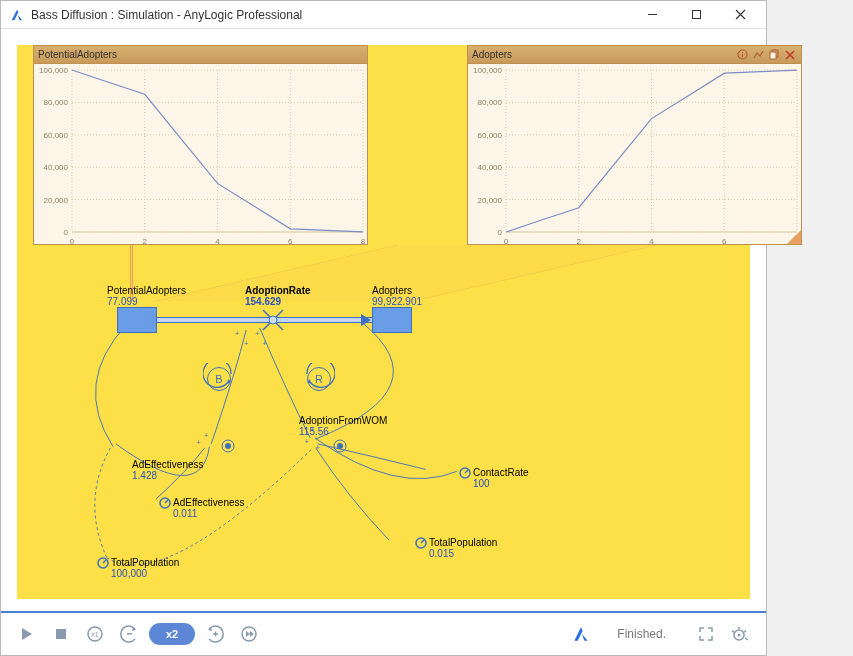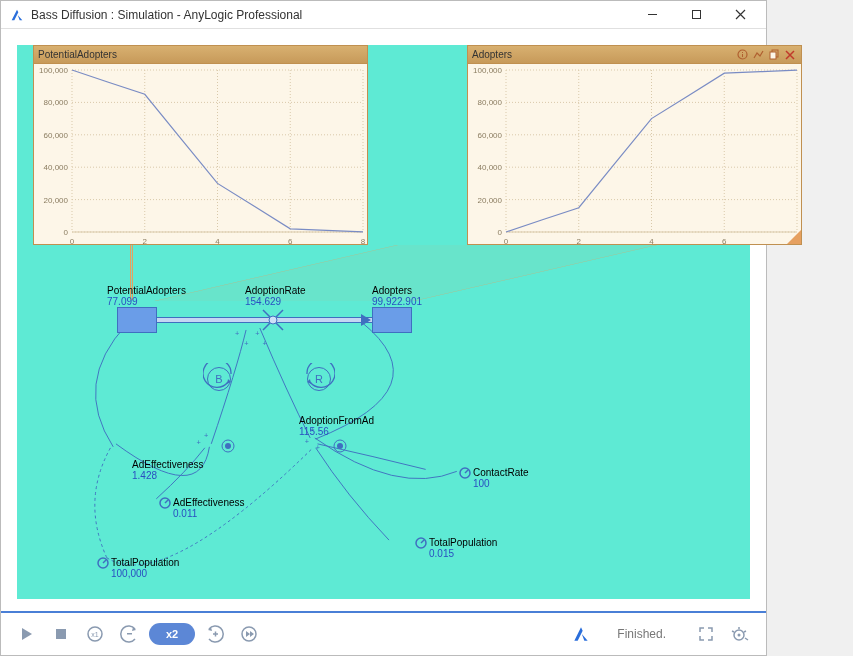--- a/index.html
+++ b/index.html
@@ -3,21 +3,21 @@
 <meta charset="utf-8">
 <style>
   * { box-sizing: border-box; margin: 0; padding: 0; }
   body { font-family: "Segoe UI", Arial, sans-serif; font-size: 11px; background: #f0f0f0; width: 853px; height: 656px; overflow: hidden; }
   .window { width: 767px; height: 656px; background: #fff; display: flex; flex-direction: column; border: 1px solid #bbb; }
   .titlebar { height: 28px; display: flex; align-items: center; padding: 0 4px; background: #fff; border-bottom: 1px solid #e0e0e0;}
   .titlebar .app-icon { width: 16px; height: 16px; margin: 0 6px 0 4px; color:#2a6edb; }
   .titlebar .title { flex: 1; font-size: 12px; color: #333; }
   .win-btn { width: 44px; height: 28px; display:flex; align-items:center; justify-content:center; }
   .canvas-wrap { flex: 1; position: relative; background:#fff; padding:16px; }
-  .canvas { position:absolute; left:16px; right:16px; top:16px; bottom:12px; background:#5eead4;}
+  .canvas { position:absolute; left:16px; right:16px; top:16px; bottom:12px; background:#fde047;}
   .chart { position:absolute; width:335px; height:200px; border:1px solid #c09050; background:#fdf6e8; }
   .chart-header { height:18px; background:linear-gradient(#d8b070,#c79a5a); border-bottom:1px solid #c09050; display:flex; align-items:center; padding:0 4px; font-size:10px; color:#333;}
   .chart-header .spacer{flex:1;}
   .chart-header .hicon{ width:14px; height:14px; margin-left:2px; display:flex; align-items:center; justify-content:center;}
   .chart-body { position:absolute; top:18px; left:0; right:0; bottom:0;}
   .chart-grid line{stroke:#d9c9aa; stroke-dasharray:1 2;}
   .chart-axis line{stroke:#d9c9aa;}
   .chart-axis text{fill:#8b7d61; font-size:8px;}
   .series{stroke:#7a8cc4; stroke-width:1.2; fill:none;}
   .diagram{position:absolute; left:0; right:0; top:230px; bottom:0;}
@@ -208,21 +208,21 @@
         </svg>
 
         <div class="lbl" style="left:90px; top:10px;"><span>PotentialAdopters</span><br><span class="val">77.099</span></div>
         <div class="stock" style="left:100px; top:32px;">
             <div class="stock-inner" style="top:22px; height:0;"></div>
           </div>
 
         <div class="lbl" style="left:355px; top:10px;"><span>Adopters</span><br><span class="val">99,922.901</span></div>
         <div class="stock" style="left:355px; top:32px;"></div>
 
-        <div class="lbl" style="left:228px; top:10px;"><span>AdoptionRate</span><br><span class="val">154.629</span></div>
+        <div class="lbl" style="left:228px; top:10px;font-weight:bold;"><span>AdoptionRate</span><br><span class="val">154.629</span></div>
         <div class="flow-pipe" style="left:140px; top:42px; width:215px;"></div>
         <div class="arrowhead" style="left:344px; top:39px;"></div>
         <svg class="valve" style="left:256px; top:45px;" width="22" height="22" viewBox="0 0 22 22">
             <path d="M1 1 L21 21 M21 1 L1 21" stroke="#3f6fc0" stroke-width="1.5"></path>
             <circle cx="11" cy="11" r="4" fill="#cde0f7" stroke="#3f6fc0"></circle>
           </svg>
 
         <div class="loop" style="left:190px; top:92px;">
             <span>B</span>
           </div>
@@ -241,21 +241,21 @@
         <svg style="position:absolute; left:204px; top:164px;" width="14" height="14">
             <circle cx="7" cy="7" r="6" fill="none" stroke="#3f6fc0"></circle>
             <circle cx="7" cy="7" r="3" fill="#3f6fc0"></circle>
           </svg>
         <div class="lbl" style="left:115px; top:184px;"><span>AdEffectiveness</span><br><span class="val">1.428</span></div>
 
         <svg style="position:absolute; left:316px; top:164px;" width="14" height="14">
             <circle cx="7" cy="7" r="6" fill="none" stroke="#3f6fc0"></circle>
             <circle cx="7" cy="7" r="3" fill="#3f6fc0"></circle>
           </svg>
-        <div class="lbl" style="left:282px; top:140px;"><span>AdoptionFromAd</span><br><span class="val">115.56</span></div>
+        <div class="lbl" style="left:282px; top:140px;"><span>AdoptionFromWOM</span><br><span class="val">115.56</span></div>
 
         <svg class="param-icon" style="left:142px; top:222px;" viewBox="0 0 12 12">
             <circle cx="6" cy="6" r="5" fill="none" stroke="#3f6fc0" stroke-width="1.5"></circle>
             <path d="M6 6 L9 3" stroke="#3f6fc0" stroke-width="1.5"></path>
           </svg>
         <div class="lbl" style="left:156px; top:222px;"><span>AdEffectiveness</span><br><span class="val">0.011</span></div>
 
         <svg class="param-icon" style="left:80px; top:282px;" viewBox="0 0 12 12">
             <circle cx="6" cy="6" r="5" fill="none" stroke="#3f6fc0" stroke-width="1.5"></circle>
             <path d="M6 6 L9 3" stroke="#3f6fc0" stroke-width="1.5"></path>

